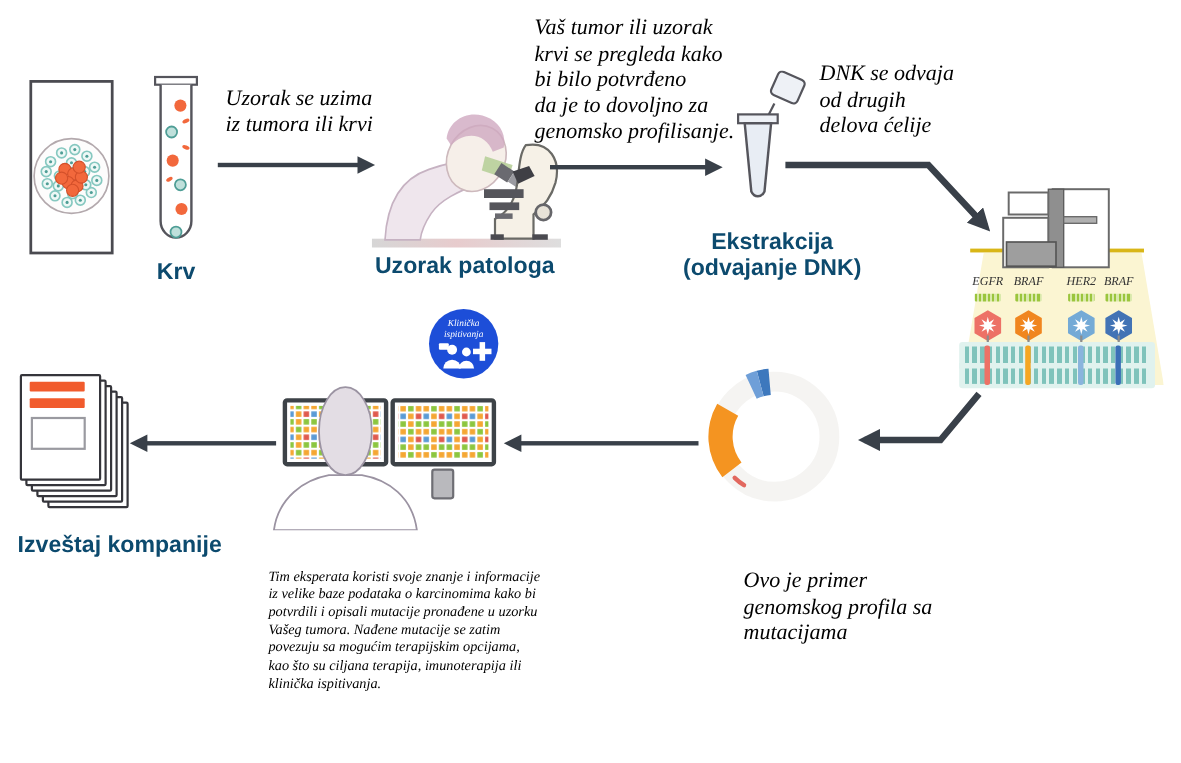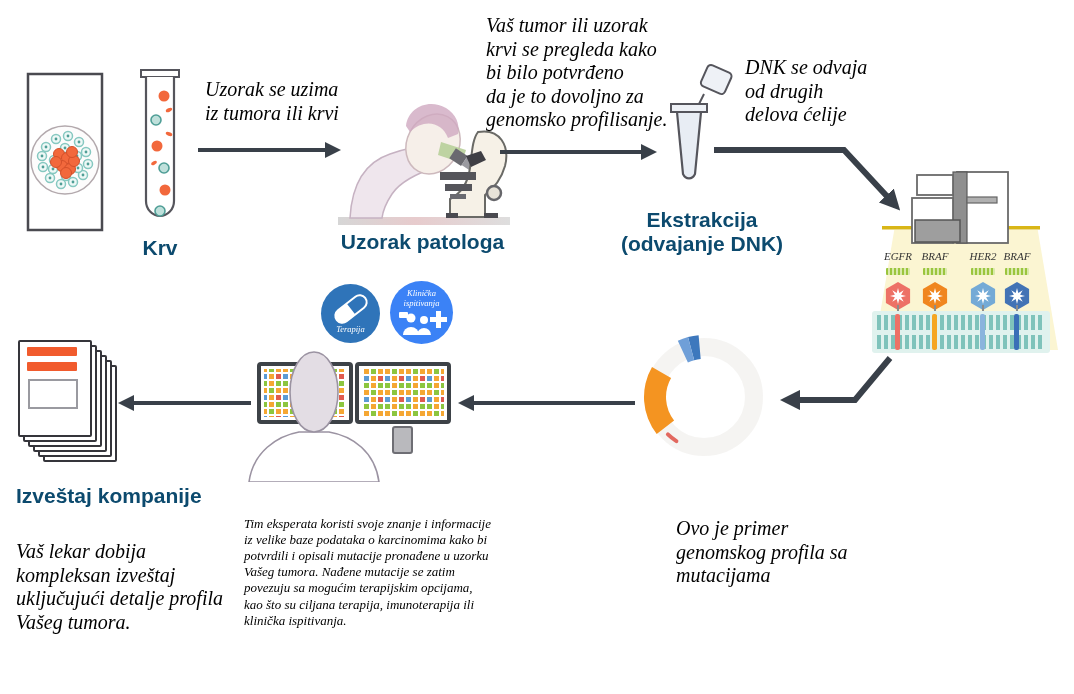--- a/index.html
+++ b/index.html
@@ -275,30 +275,21 @@
     <path d="M20,36 A60,60 0 0 0 24.7,102.9 L42.1,89.4 A38,38 0 0 1 39.1,47 Z" fill="#f49421"></path>
     <path d="M66.6,4.2 A62,62 0 0 0 56,6.1 L62.2,29.3 A38,38 0 0 1 68.7,28.1 Z" fill="#3d78bd"></path>
     <path d="M56,6.1 A62,62 0 0 0 45.8,9.8 L55.9,31.6 A38,38 0 0 1 62.2,29.3 Z" fill="#6f9fd8"></path>
     <path d="M35.9,103.4 A52,52 0 0 0 44.4,110.1" fill="none" stroke="#e2685f" stroke-width="4" stroke-linecap="round"></path>
   </svg>
   <div class="it" style="left:676px;top:517px">Ovo je primer
 genomskog profila sa
 mutacijama</div>
   <div class="arr l" style="left:473px;top:401px;width:162px"></div>
 
-  <div class="badge" style="left:321px;top:284px;width:59px;height:59px;background:#2f74b9">
-    <svg width="44" height="32" viewBox="0 0 44 32">
-      <g transform="rotate(-38 22 16)">
-        <rect x="4" y="9" width="36" height="14" rx="7" fill="none" stroke="#fff" stroke-width="2"></rect>
-        <path d="M22,9 h-11 a7,7 0 0 0 0,14 h11 Z" fill="#fff"></path>
-      </g>
-    </svg>
-    <span>Terapija</span>
-  </div>
-  <div class="badge" style="left:390px;top:281px;width:63px;height:63px;background:#3b82f6">
+  <div class="badge" style="left:390px;top:281px;width:63px;height:63px;background:#1d4ed8">
     <span>Klinička
 ispitivanja</span>
     <svg width="50" height="27" viewBox="0 0 50 27">
       <rect x="2" y="3" width="9" height="6" rx="1" fill="#fff"></rect>
       <circle cx="14" cy="9" r="4.5" fill="#fff"></circle>
       <path d="M6,26 a8,8 0 0 1 16,0 Z" fill="#fff"></path>
       <circle cx="27" cy="11" r="4" fill="#fff"></circle>
       <path d="M20,26 a7,7 0 0 1 14,0 Z" fill="#fff"></path>
       <rect x="39" y="2" width="5" height="17" fill="#fff"></rect>
       <rect x="33" y="8" width="17" height="5" fill="#fff"></rect>
@@ -363,18 +354,14 @@
     <div class="page" style="left:17px;top:17px"></div>
     <div class="page" style="left:12px;top:12px"></div>
     <div class="page" style="left:7px;top:7px"></div>
     <div class="page" style="left:2px;top:2px">
       <div class="rbar" style="top:5px"></div>
       <div class="rbar" style="top:20px"></div>
       <div class="rbox"></div>
     </div>
   </div>
   <div class="h" style="left:16px;top:484px">Izveštaj kompanije</div>
-  <div class="it" style="left:16px;top:540px">Vaš lekar dobija
-kompleksan izveštaj
-uključujući detalje profila
-Vašeg tumora.</div>
 
 </div>
 
 </body></html>

